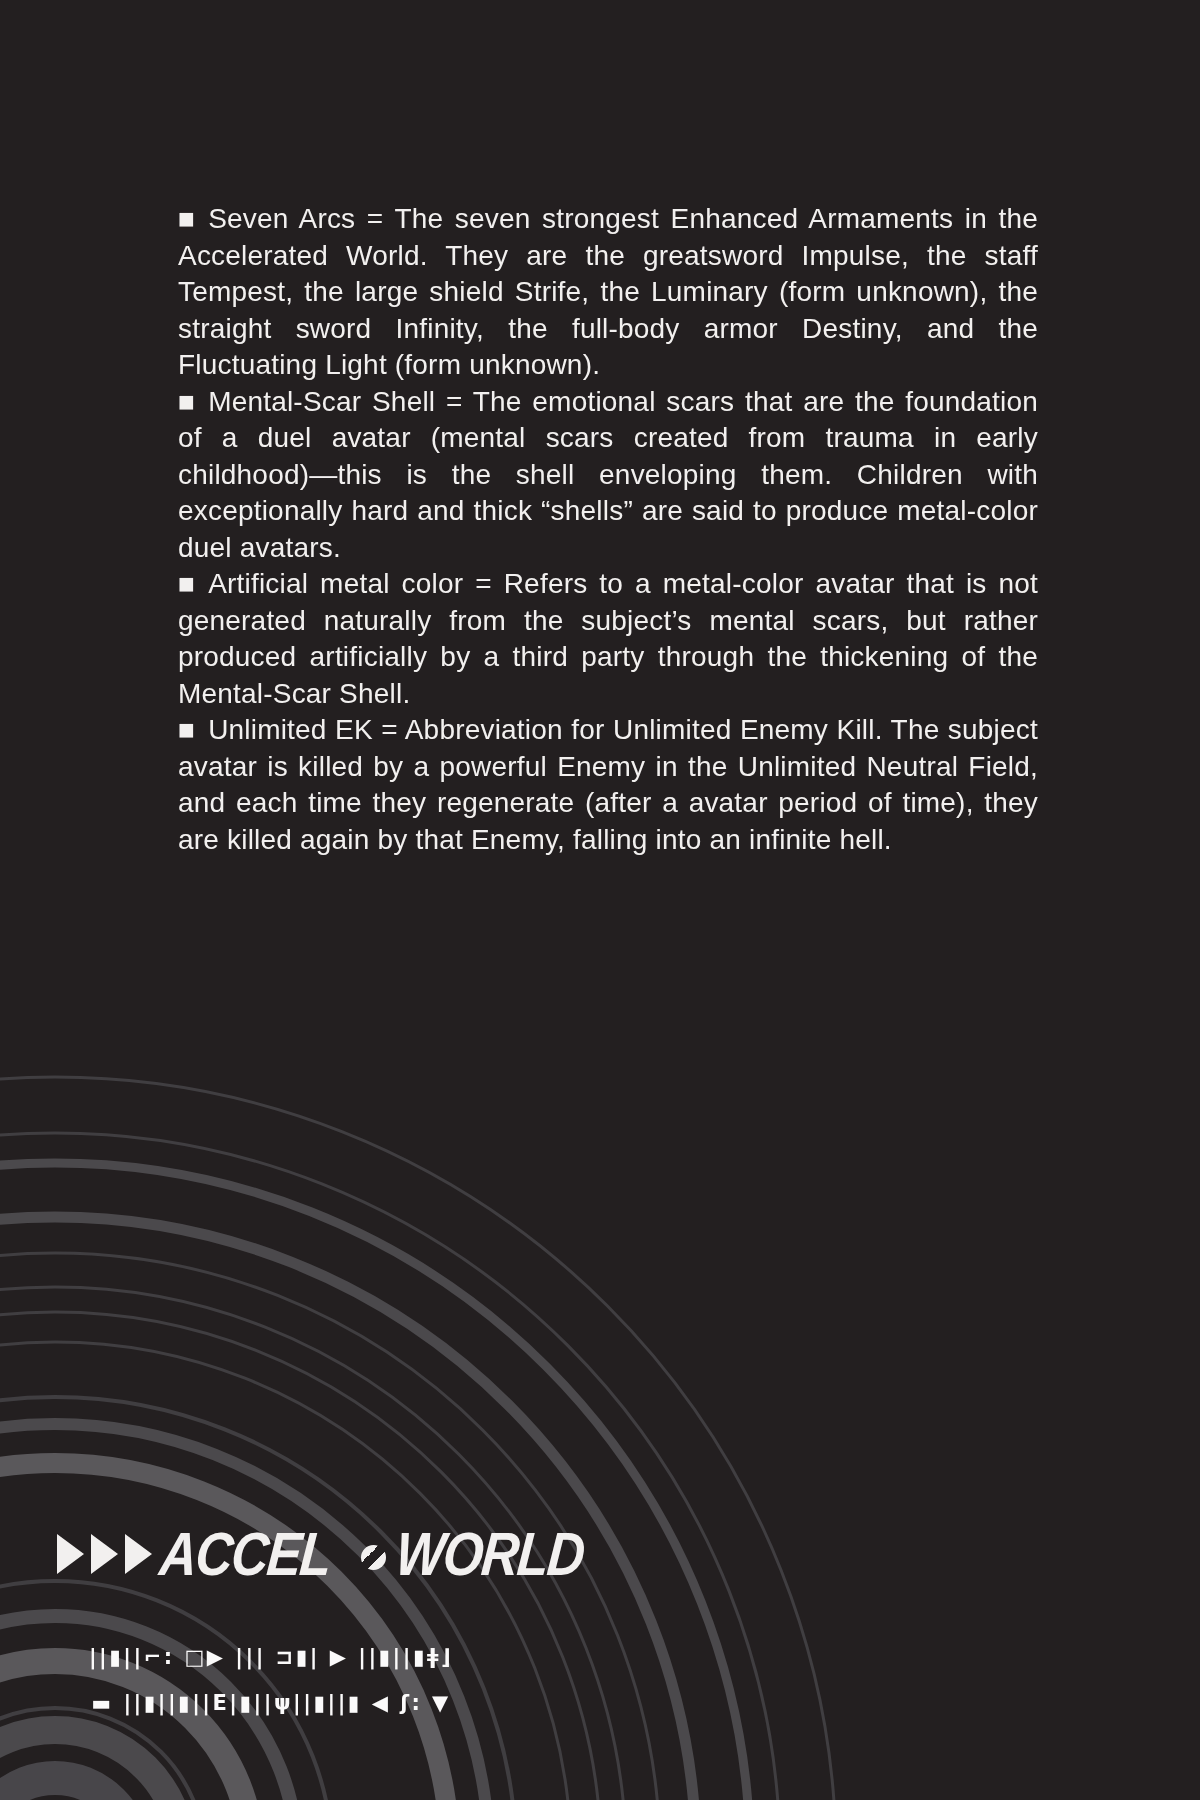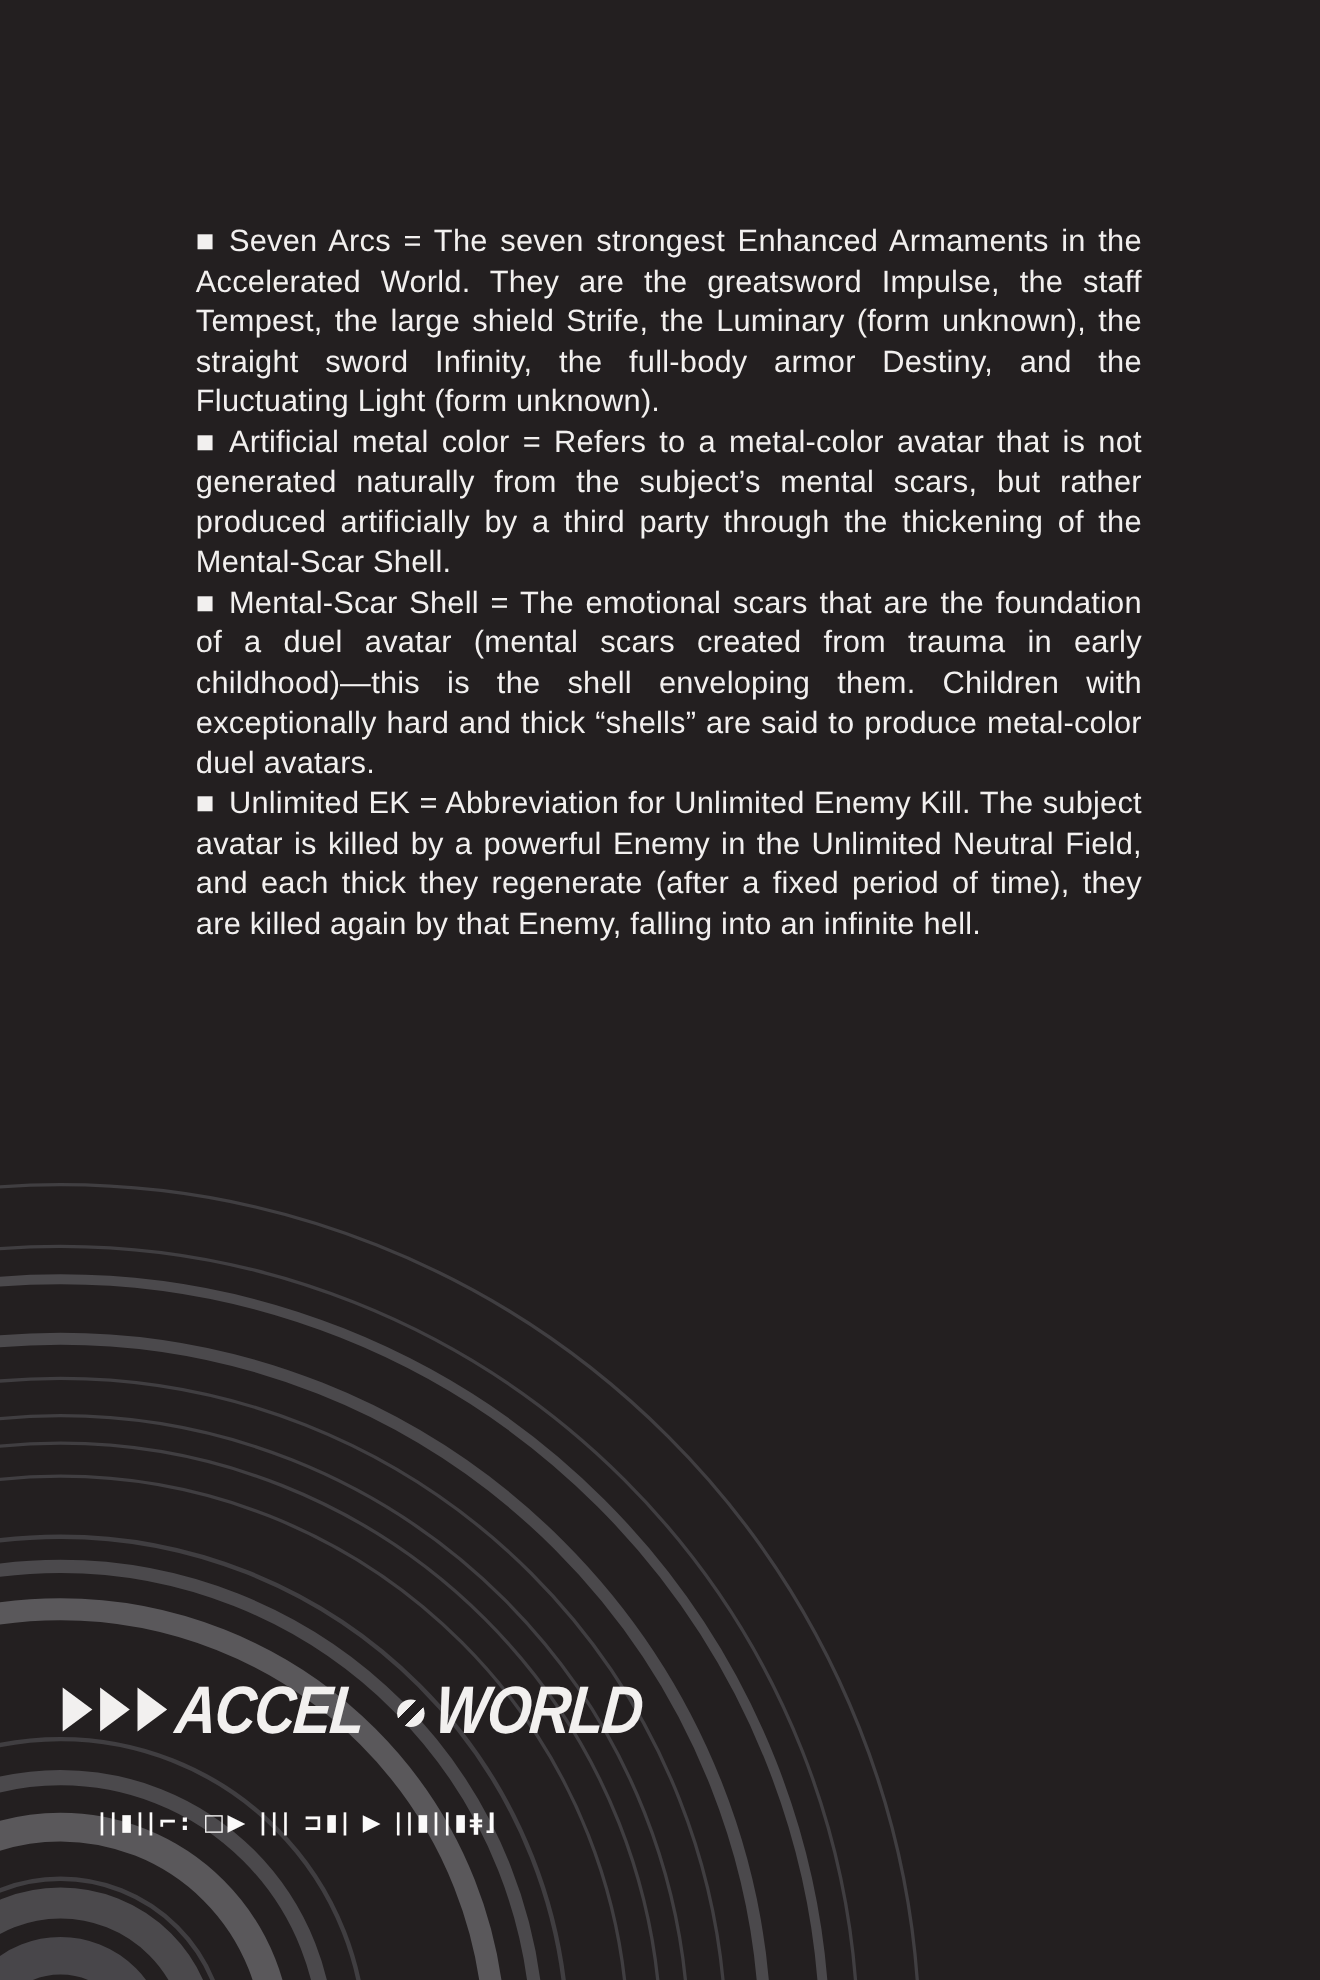--- a/index.html
+++ b/index.html
@@ -89,36 +89,37 @@
       <circle cx="55" cy="1858" r="80" stroke="#48464a" stroke-width="34"></circle>
       <circle cx="55" cy="1858" r="40" stroke="#3a383b" stroke-width="26"></circle>
     </g>
   </svg>
 
   <div class="glossary">
     <p>
       <span class="bullet">■</span><span>Seven Arcs = The seven strongest Enhanced Armaments in the Accelerated World. They are the greatsword Impulse, the staff Tempest, the large shield Strife, the Luminary (form unknown), the straight sword Infinity, the full-body armor Destiny, and the Fluctuating Light (form unknown).</span>
     </p>
     <p>
+      <span class="bullet">■</span><span>Mental-Scar Shell = The emotional scars that are the foundation of a duel avatar (mental scars created from trauma in early childhood)—this is the shell enveloping them. Children with exceptionally hard and thick “shells” are said to produce metal-color duel avatars.</span>
+    </p>
+    <p>
       <span class="bullet">■</span><span>Artificial metal color = Refers to a metal-color avatar that is not generated naturally from the subject’s mental scars, but rather produced artificially by a third party through the thickening of the Mental-Scar Shell.</span>
     </p>
     <p>
-      <span class="bullet">■</span><span>Mental-Scar Shell = The emotional scars that are the foundation of a duel avatar (mental scars created from trauma in early childhood)—this is the shell enveloping them. Children with exceptionally hard and thick “shells” are said to produce metal-color duel avatars.</span>
-    </p>
-    <p>
-      <span class="bullet">■</span><span>Unlimited EK = Abbreviation for Unlimited Enemy Kill. The subject avatar is killed by a powerful Enemy in the Unlimited Neutral Field, and each thick they regenerate (after a fixed period of time), they are killed again by that Enemy, falling into an infinite hell.</span>
+      <span class="bullet">■</span><span>Unlimited EK = Abbreviation for Unlimited Enemy Kill. The subject avatar is killed by a powerful Enemy in the Unlimited Neutral Field, and each time they regenerate (after a avatar period of time), they are killed again by that Enemy, falling into an infinite hell.</span>
     </p>
   </div>
 
   <div class="logo">
     <span class="tri"></span>
     <span class="tri"></span>
     <span class="tri"></span>
     <span class="logo-word">ACCEL</span>
     <span class="logo-dot"></span>
     <span class="logo-word">WORLD</span>
   </div>
 
   <div class="cipher">
     <div class="cipher-line">||▮||⌐: □▶ ||| ⊐▮| ▶ ||▮||▮ǂ⌋</div>
+    <div class="cipher-line">▬ ||▮||▮||Ε|▮||ψ||▮||▮ ◀ ʃ: ▼</div>
   </div>
 
 </div>
 
 </body></html>

